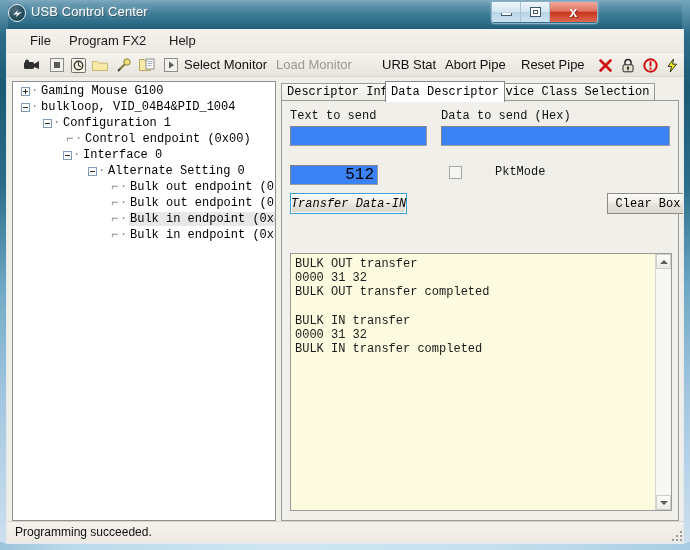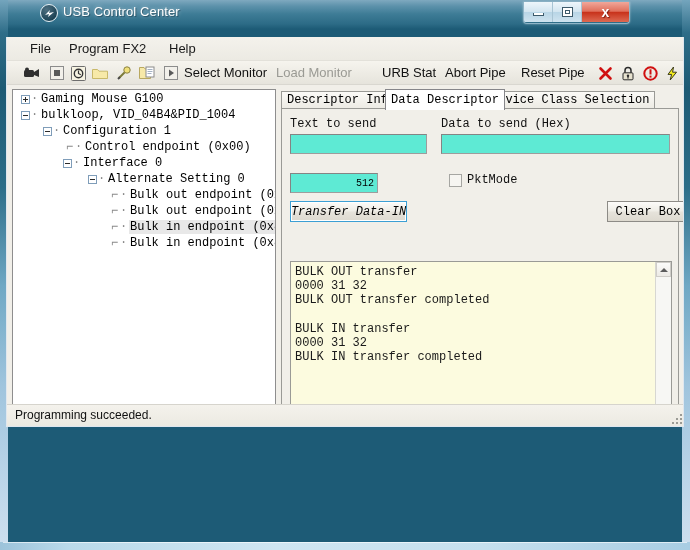--- a/index.html
+++ b/index.html
@@ -58,21 +58,20 @@
     background: #ffffff;
     opacity: .6;
   }
 
   
   .titlebar {
     position: absolute;
     left: 0; top: 0;
     width: 604px; height: 26px;
     box-sizing: border-box;
-    margin-left: 32px;
   }
   .title-icon {
     position: absolute;
     left: 8px; top: 4px;
     width: 18px; height: 18px;
     border-radius: 50%;
     background: radial-gradient(circle at 35% 30%, #4e6f80 0%, #1e4456 70%, #12303d 100%);
     border: 1px solid #e8f2f7;
     box-sizing: border-box;
     display: flex;
@@ -141,22 +140,22 @@
     font-size: 14px;
     font-weight: bold;
     line-height: 1;
     text-shadow: 1px 1px 1px rgba(80,0,0,.65);
     font-family: "Liberation Sans", sans-serif;
   }
 
   
   .client {
     position: absolute;
-    left: 6px; top: 37px;
-    width: 678px; height: 390px;
+    left: 6px; top: 29px;
+    width: 678px; height: 515px;
     background: #f1efe9;
     box-sizing: border-box;
     border: 1px solid #dfe7ef;
     border-top: none;
     overflow: hidden;
   }
 
   
   .menubar {
     position: absolute;
@@ -313,26 +312,26 @@
     position: absolute;
     font-family: "Liberation Mono", "DejaVu Sans Mono", monospace;
     font-size: 12px;
     color: #111;
     white-space: nowrap;
     cursor: default;
   }
   .txtbox {
     position: absolute;
     box-sizing: border-box;
-    background: #5eead4;
+    background: #3b82f6;
     border: 1px solid #9d9d9d;
     border-top-color: #848484;
     border-left-color: #848484;
     font-family: "Liberation Mono", "DejaVu Sans Mono", monospace;
-    font-size: 10px;
+    font-size: 16px;
     color: #000;
     padding: 0 3px;
     line-height: 18px;
     outline: none;
   }
   .txtbox.rt { text-align: right; }
 
   .btn {
     position: absolute;
     box-sizing: border-box;
@@ -352,20 +351,21 @@
     border: 1px solid #3c9fd4;
     box-shadow: inset 0 0 0 1px #ffffff;
     font-style: italic;
   }
 
   .chk-wrap {
     position: absolute;
     display: flex;
     align-items: center;
     cursor: default;
+    gap: 28px;
   }
   .chk {
     width: 13px; height: 13px;
     box-sizing: border-box;
     background: #f6f5f1;
     border: 1px solid #a6a6a2;
     margin-right: 5px;
   }
   .chk-label {
     font-family: "Liberation Mono", "DejaVu Sans Mono", monospace;

